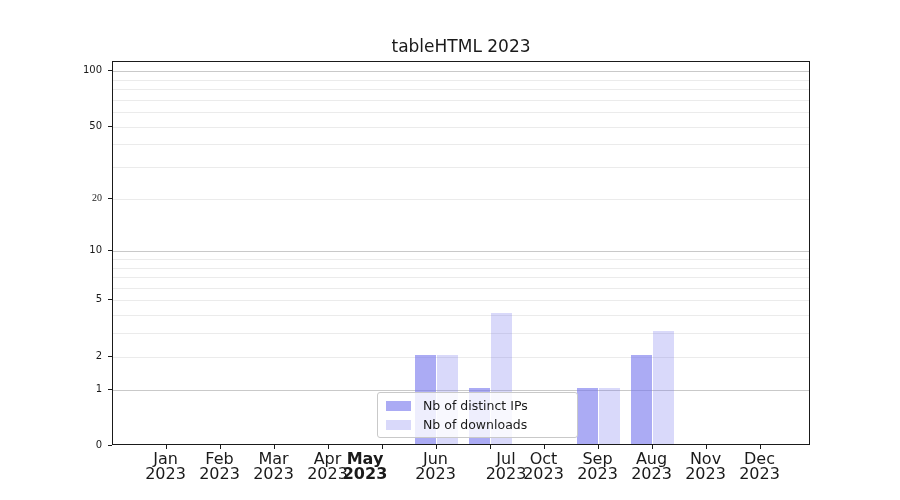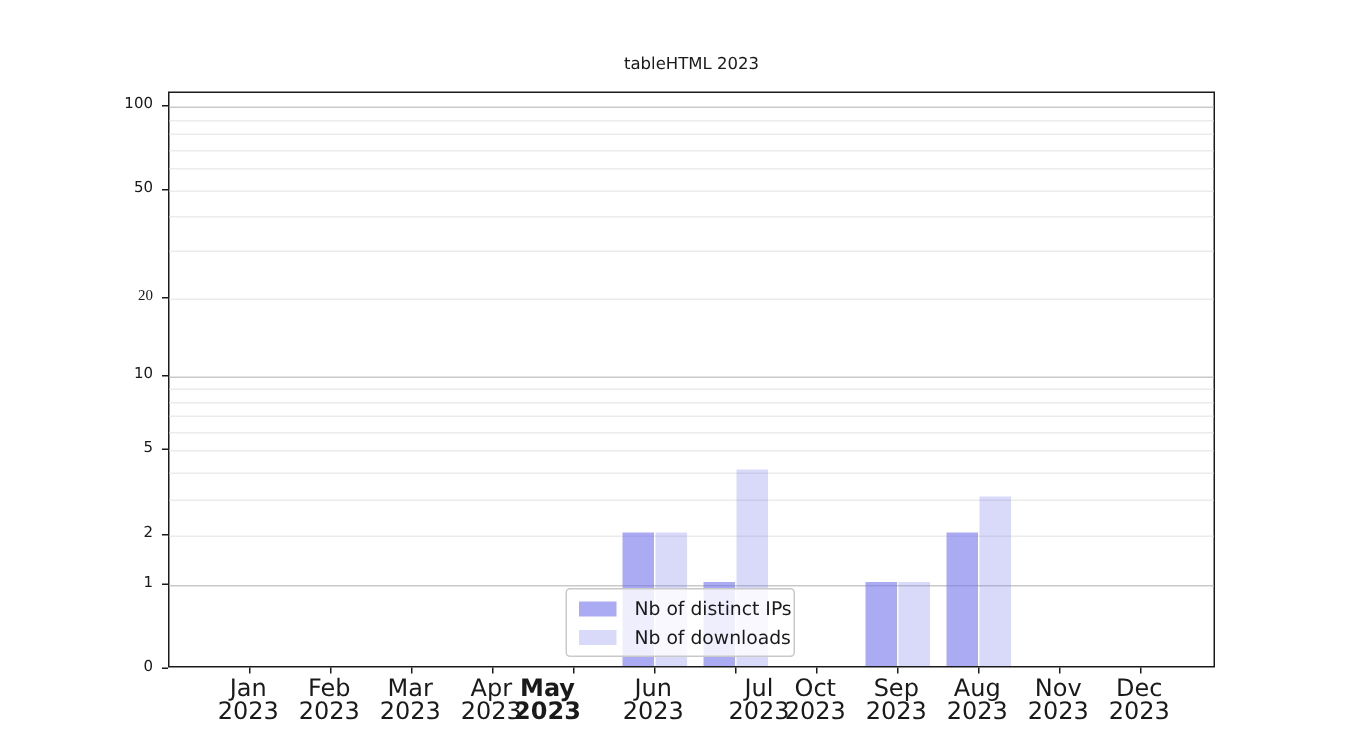--- a/index.html
+++ b/index.html
@@ -3,42 +3,42 @@
 <meta charset="utf-8">
 <style>
   html,body{margin:0;padding:0;background:#fff;}
   #figure{
     position:relative;width:900px;height:500px;background:#fff;
     font-family:"DejaVu Sans","Liberation Sans",sans-serif;color:#1a1a1a;
     overflow:hidden;
   }
   #title{
     position:absolute;left:112px;top:36px;width:698px;
-    text-align:center;font-size:11px;color:#1a1a1a;
+    text-align:center;font-size:17px;color:#1a1a1a;
   }
   #plot{
     position:absolute;left:112px;top:61px;width:698px;height:384px;
     border:1px solid #1a1a1a;box-sizing:border-box;background:#fff;
   }
   .gridline{position:absolute;left:0;width:100%;height:1px;}
   .gridline.minor{background:#ebebeb;}
   .gridline.major{background:#c9c9c9;}
   .bar{position:absolute;bottom:0;}
   .ytick{position:absolute;width:4px;height:1px;background:#1a1a1a;left:108px;}
   .xtick{position:absolute;width:1px;height:4px;background:#1a1a1a;top:445px;}
   .ylabel{
     position:absolute;width:44px;text-align:right;font-size:10px;
     line-height:16px;left:58px;color:#1a1a1a;
   }
   .xlabel{
     position:absolute;width:60px;top:451px;text-align:center;
     font-size:16px;line-height:15px;color:#1a1a1a;white-space:pre-line;
   }
   #legend{
-    position:absolute;left:377px;top:392px;width:153px;box-sizing:border-box;
+    position:absolute;left:377px;top:392px;width:201px;box-sizing:border-box;
     background:rgba(255,255,255,0.8);border:1px solid #c9c9c9;border-radius:3px;
     padding:5px 8px 5px 8px;display:flex;flex-direction:column;gap:4px;z-index:5;
   }
   .legend-row{display:flex;align-items:center;}
   .legend-swatch{width:25px;height:10px;margin-right:12px;flex:0 0 auto;}
   .legend-label{font-size:12.5px;line-height:15px;white-space:nowrap;color:#1a1a1a;}
 </style>
 </head>
 <body>
 

